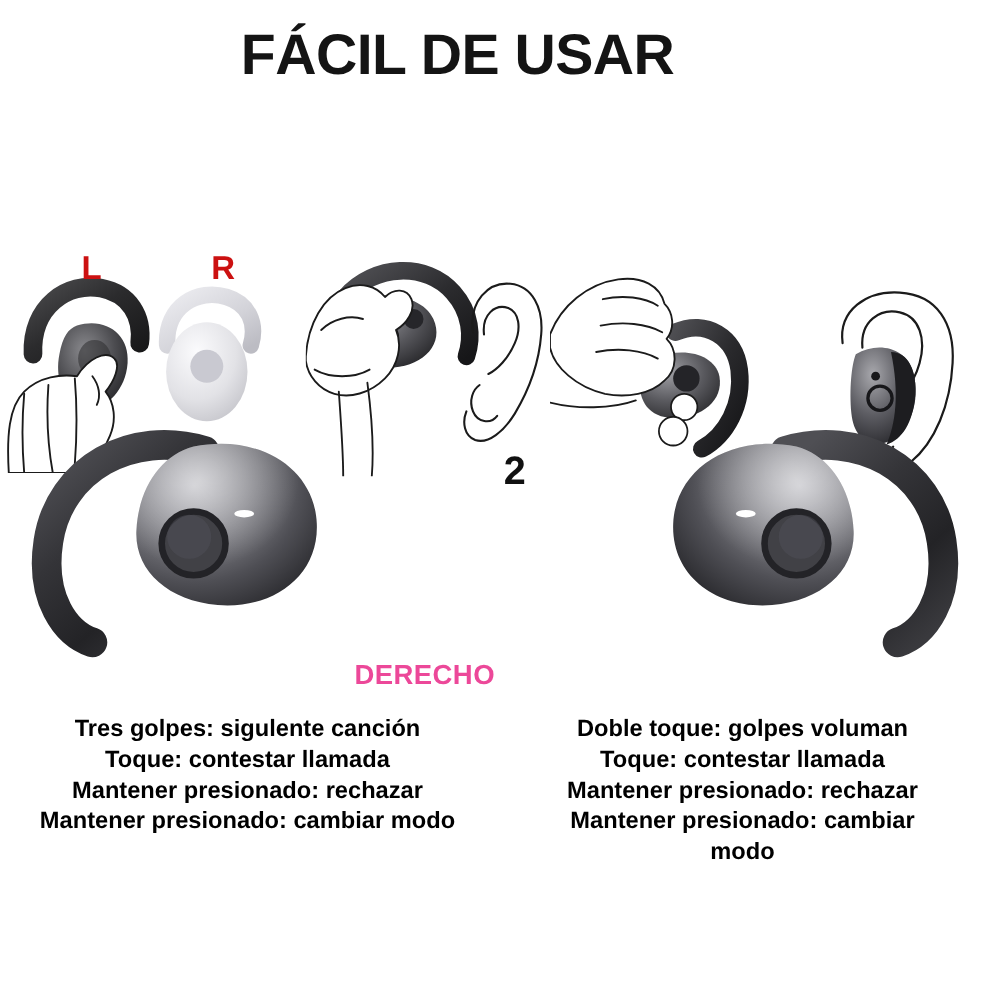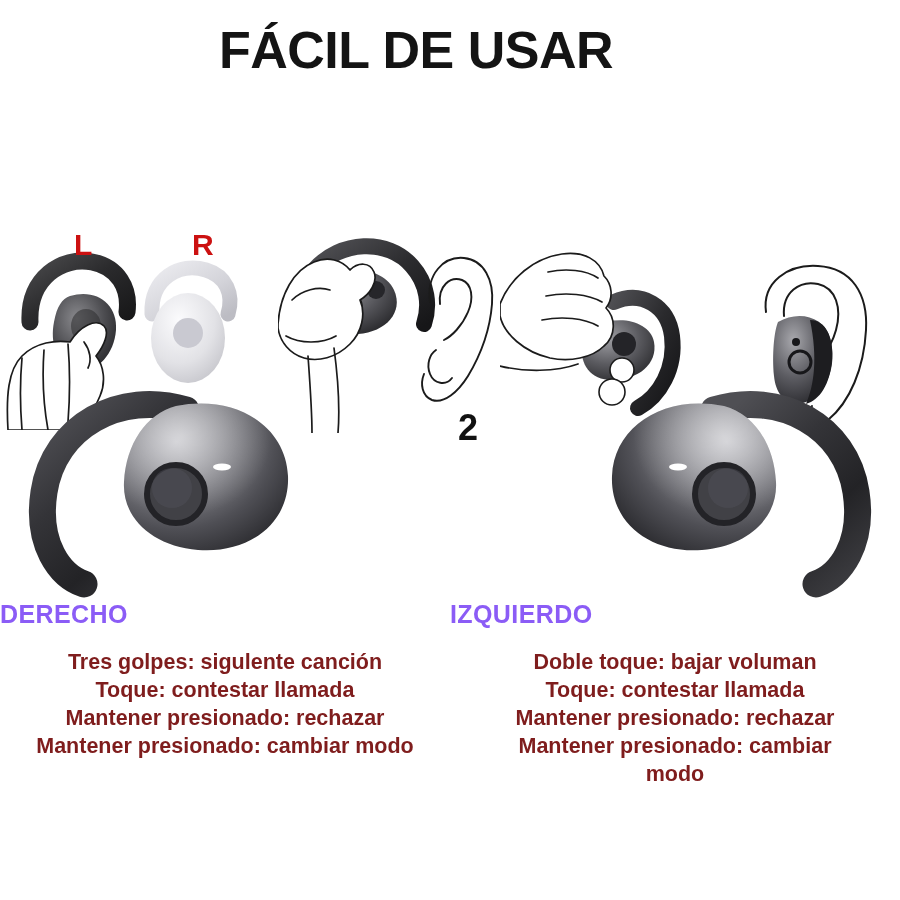--- a/index.html
+++ b/index.html
@@ -71,39 +71,39 @@
     width: 450px;
     height: 230px;
   }
   .product-left  { left: 0px; }
   .product-right { left: 450px; }
 
   .product-label {
     position: absolute;
     top: 600px;
     width: 450px;
-    text-align: left;
+    text-align: right;
     font-size: 25px;
     font-weight: bold;
     letter-spacing: 0.4px;
-    color: #8b5cf6;
+    color: #ec4899;
   }
   .label-left  { left: 0px; }
   .label-right { left: 450px; }
 
   
   .instructions {
     position: absolute;
     top: 648px;
     width: 450px;
     text-align: center;
     font-size: 21.5px;
     font-weight: bold;
     line-height: 28px;
-    color: #7f1d1d;
+    color: #000000;
   }
   .instr-left  { left: 0px; }
   .instr-right { left: 450px; }
   .instructions .line { display: block; white-space: normal; }
   .instr-left .line  { padding: 0 8px; }
   .instr-right .line { padding: 0 52px; }
 </style>
 </head>
 <body>
 
@@ -352,22 +352,21 @@
         <path d="M176 34 C236 22 286 54 288 104 C290 152 248 182 198 178
                  C152 174 122 146 124 110 C126 72 146 42 176 34 Z" fill="url(#budShineR)"></path>
         <circle cx="176" cy="122" r="29" fill="#414146"></circle>
         <circle cx="176" cy="122" r="29" fill="none" stroke="#232327" stroke-width="6"></circle>
         <circle cx="172" cy="116" r="20" fill="#53535a" opacity="0.45"></circle>
         <ellipse cx="222" cy="95" rx="9" ry="3.4" fill="#ffffff"></ellipse>
       </g>
     </svg>
   </div>
 
-  <div class="product-label label-right">IZQUIERDO</div>
 
   <div class="instructions instr-right">
-    <span class="line">Doble toque: bajar voluman</span>
+    <span class="line">Doble toque: golpes voluman</span>
     <span class="line">Toque: contestar llamada</span>
     <span class="line">Mantener presionado: rechazar</span>
     <span class="line">Mantener presionado: cambiar modo</span>
   </div>
 
 </div>
 
 </body></html>

